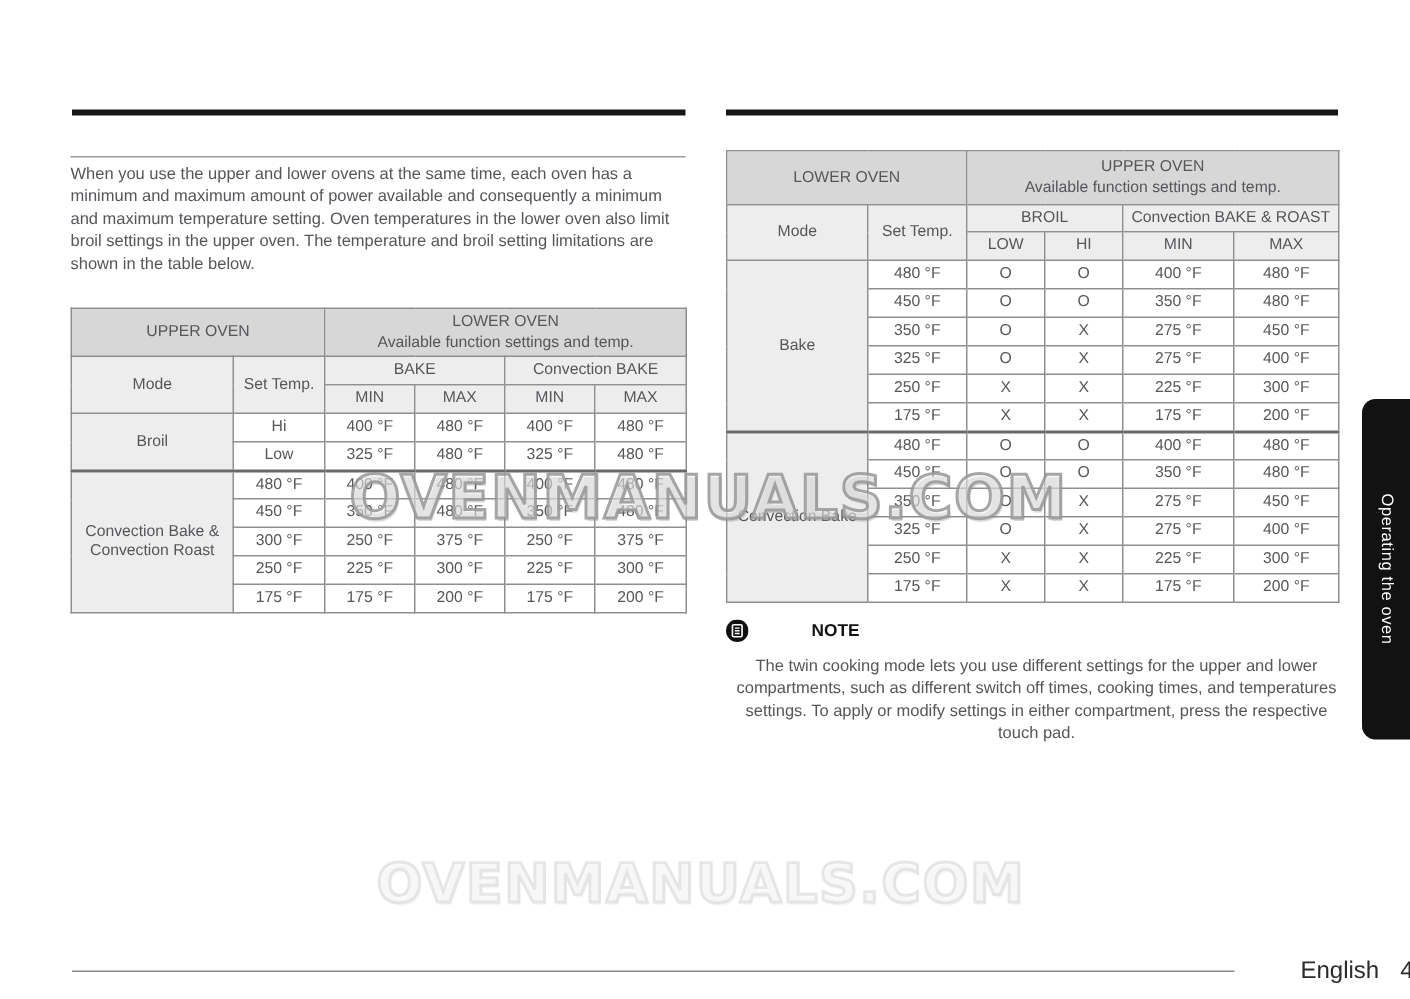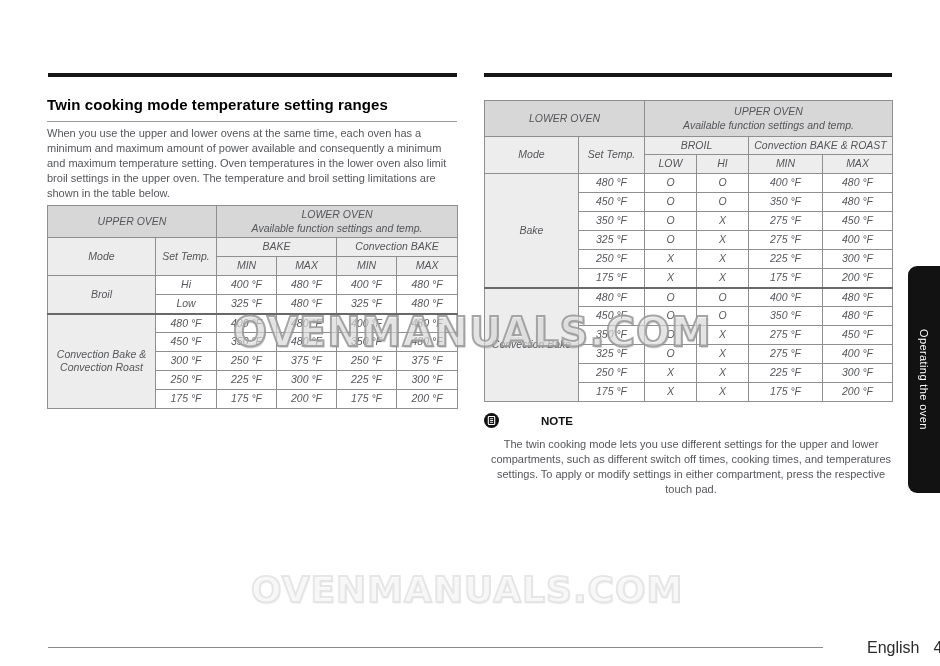--- a/index.html
+++ b/index.html
@@ -10,21 +10,21 @@
   .rule { position:absolute; background:#161616; height:4px; }
   .rule-left  { left:48px; top:73px; width:409px; }
   .rule-right { left:484px; top:73px; width:408px; }
 
   .left-col { position:absolute; left:47px; top:96px; width:410px; }
   .section-title { font-size:15px; font-weight:700; color:#000; letter-spacing:0.1px; }
   .title-divider { border:none; border-top:1px solid #9a9a9a; margin-top:8px; }
   .intro { margin-top:4px; font-size:11px; line-height:14.9px; color:#55565a; }
 
   table { border-collapse:collapse; table-layout:fixed; width:100%;
-          font-size:10.5px; color:#55565a;font-style:italic; }
+          font-size:10.5px; color:#55565a; }
   td, th { border:1px solid #8f8f8f; text-align:center; vertical-align:middle;
            padding:1px 2px; font-weight:400; line-height:1.25; overflow:hidden; }
   th.hdr1 { background:#d7d7d7; }
   th.sub  { background:#ededed; }
   td.mode { background:#ededed; }
   td.cell { background:#fff; height:19px; }
   .hdr-sub-line { display:block; font-weight:400; }
   tr.sep > td { border-top:2px solid #696969; }
 
   .tbl-left  { position:absolute; left:47px;  top:205px; width:410px; }
@@ -64,21 +64,20 @@
 </style>
 </head>
 <body>
 
 <div class="page">
 
   <div class="rule rule-left"></div>
   <div class="rule rule-right"></div>
 
   <div class="left-col">
-    <div class="section-title">Twin cooking mode temperature setting ranges</div>
     <hr class="title-divider">
     <p class="intro">When you use the upper and lower ovens at the same time, each oven has a minimum and maximum amount of power available and consequently a minimum and maximum temperature setting. Oven temperatures in the lower oven also limit broil settings in the upper oven. The temperature and broil setting limitations are shown in the table below.</p>
   </div>
 
   <table class="tbl-left">
     <colgroup>
         <col style="width:108px">
         <col style="width:61px">
         <col style="width:60px">
         <col style="width:60px">

